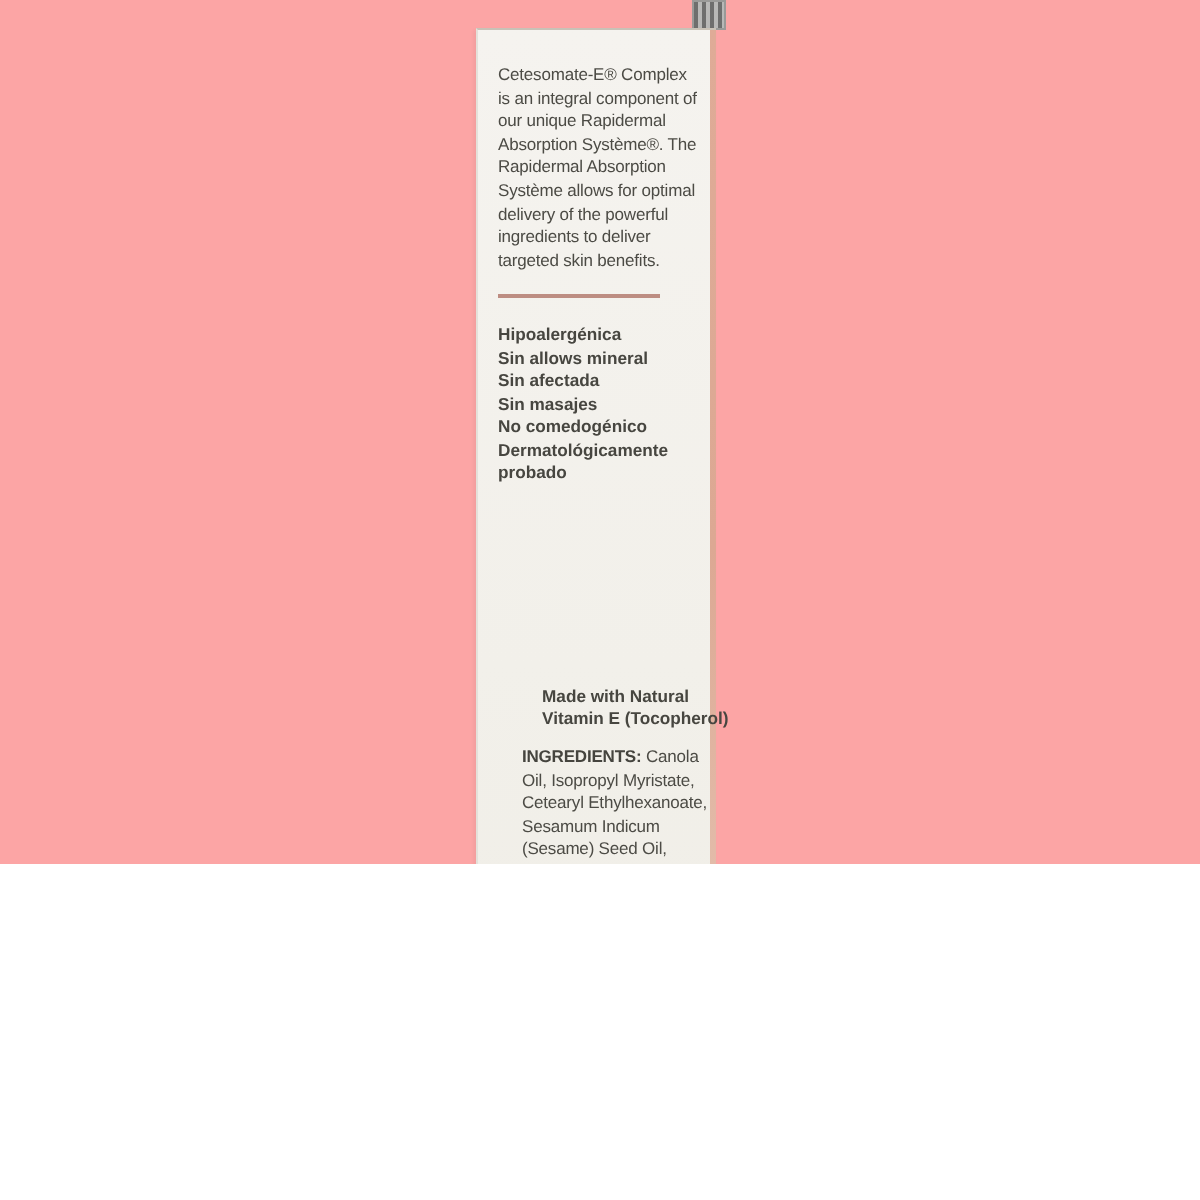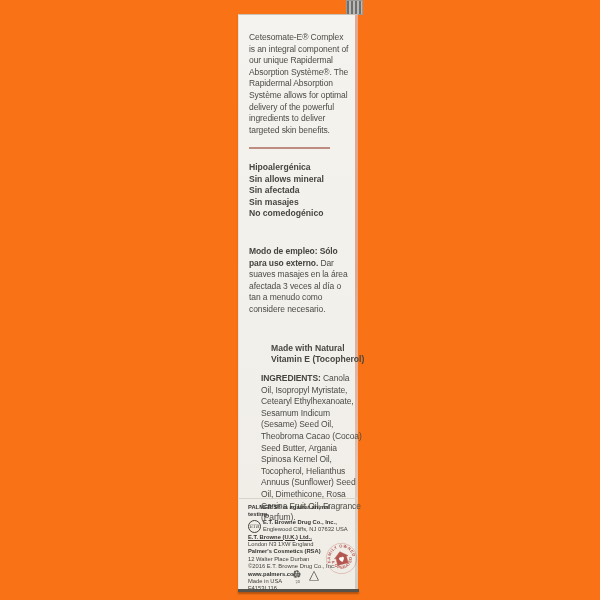--- a/index.html
+++ b/index.html
@@ -1,21 +1,21 @@
 <!DOCTYPE html>
 <html><head>
 <meta charset="utf-8">
 <style>
   html,body{margin:0;padding:0;}
   body{
     width:600px;height:600px;background:#ffffff;
     font-family:"Liberation Sans", sans-serif;
     -webkit-font-smoothing:antialiased;
   }
-  .scene{position:relative;width:600px;height:600px;background:#f97316;overflow:hidden;}
+  .scene{position:relative;width:600px;height:432px;background:#fca5a5;overflow:hidden;}
 
   
   .box{
     position:absolute;left:238px;top:14px;width:119px;height:577px;
     background:linear-gradient(180deg,#f5f3ef 0%,#f2f0ea 55%,#efede6 100%);
     border-top:1px solid #c9c2b7;
     border-left:1px solid #e4e1da;
     box-shadow:-1px 1px 2px rgba(0,0,0,0.05);
   }
   .right-edge{
@@ -96,23 +96,23 @@
     <p class="txt p-main" style="top:17px">Cetesomate-E® Complex is an integral component of our unique Rapidermal Absorption Système®. The Rapidermal Absorption Système allows for optimal delivery of the powerful ingredients to deliver targeted skin benefits.</p>
 
     <div class="divider"></div>
 
     <div class="txt claims">
       <div>Hipoalergénica</div>
       <div>Sin allows mineral</div>
       <div>Sin afectada</div>
       <div>Sin masajes</div>
       <div>No comedogénico</div>
+      <div>Dermatológicamente probado</div>
     </div>
 
-    <p class="txt p-main usage"><b>Modo de empleo: Sólo para uso externo.</b> <span>Dar suaves masajes en la área afectada 3 veces al día o tan a menudo como considere necesario.</span></p>
 
     <p class="txt madewith">Made with Natural Vitamin E (Tocopherol)</p>
 
     <p class="txt p-main ingredients"><b>INGREDIENTS:</b> <span>Canola Oil, Isopropyl Myristate, Cetearyl Ethylhexanoate, Sesamum Indicum (Sesame) Seed Oil, Theobroma Cacao (Cocoa) Seed Butter, Argania Spinosa Kernel Oil, Tocopherol, Helianthus Annuus (Sunflower) Seed Oil, Dimethicone, Rosa Canina Fruit Oil, Fragrance (Parfum).</span></p>
 
     <div class="company">
       <div class="b">PALMER'S® is against animal testing.</div>
       <div class="logo-row">
         <div class="etb-logo">ETB</div>
         <div>

